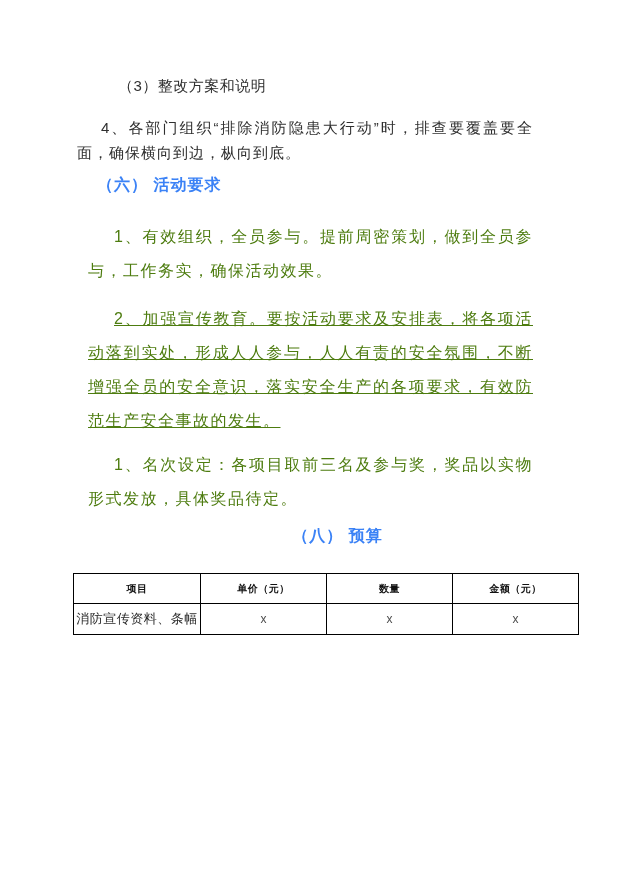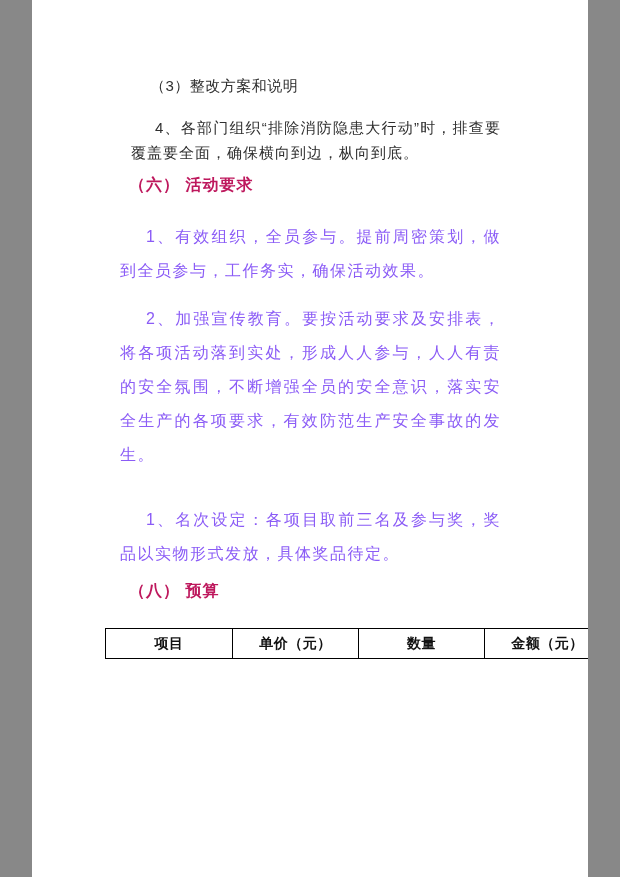--- a/index.html
+++ b/index.html
@@ -1,83 +1,83 @@
 <!DOCTYPE html>
 <html><head>
 <meta charset="utf-8">
 <style>
   * { margin: 0; padding: 0; box-sizing: border-box; }
   html, body { background: #888; }
   .page {
     position: relative;
-    width: 556px;
+    width: 620px;
     height: 877px;
     margin: 0 auto;
     background: #ffffff;
     font-family: "Liberation Sans", sans-serif;
     color: #2f2f2f;
     overflow: hidden;
   }
   .content { padding: 78px 42px 0 73px; }
 
   .sub-item {
     margin-left: 45px;
     margin-bottom: 22px;
     font-size: 15px;
     line-height: 15px;
     letter-spacing: 0.5px;
     color: #2f2f2f;
   }
   .para-song {
-    margin: 0 45px 0 26px;
+    margin: 0 45px 0 4px;
     text-indent: 24px;
     font-size: 15px;
     line-height: 25px;
     letter-spacing: 1px;
     text-align: justify;
     color: #2f2f2f;
   }
   .heading {
     margin: 10px 0 0 24px;
     font-size: 16px;
     font-weight: bold;
     letter-spacing: 1px;
-    color: #be185d;
+    color: #3b82f6;
   }
   .para-kai {
     margin: 0 45px 0 15px;
     text-indent: 26px;
     font-size: 16px;
     line-height: 34px;
     letter-spacing: 1.5px;
     text-align: justify;
-    color: #8b5cf6;
+    color: #4d7c0f;
   }
   .mt24 { margin-top: 24px; }
-  .mt14 { margin-top: 14px; }
-  .mt10 { margin-top: 10px; }
+  .mt14 { margin-top: 14px; text-decoration: underline; }
+  .mt10 { margin-top: 10px; text-align: center; }
   .mt4  { margin-top: 4px; }
-  .mt20 { margin-top: 31px; }
+  .mt20 { margin-top: 10px; }
 
   table.budget {
     margin-top: 26px;
     border-collapse: collapse;
     width: 505px;
     table-layout: fixed;
   }
   table.budget th, table.budget td {
     border: 1px solid #000000;
     text-align: center;
     vertical-align: middle;
     overflow: hidden;
     white-space: nowrap;
   }
   table.budget th {
     height: 30px;
-    font-size: 14px;
+    font-size: 10px;
     font-weight: bold;
     color: #111111;
     letter-spacing: 0.5px;
   }
   table.budget td { height: 31px; }
   td.item-cell { font-size: 13px; color: #2b2b2b; letter-spacing: 0.5px; }
   td.value-cell { font-size: 12px; color: #4d4d4d; font-family: "Liberation Sans", sans-serif; }
 </style>
 </head>
 <body>
@@ -100,17 +100,23 @@
     <table class="budget">
       <thead>
         <tr>
           <th style="width:127px">项目</th>
           <th style="width:126px">单价（元）</th>
           <th style="width:126px">数量</th>
           <th style="width:126px">金额（元）</th>
         </tr>
       </thead>
       <tbody>
+        <tr>
+          <td class="item-cell">消防宣传资料、条幅</td>
+          <td class="value-cell">x</td>
+          <td class="value-cell">x</td>
+          <td class="value-cell">x</td>
+        </tr>
       </tbody>
     </table>
 
   </div>
 </div>
 
 </body></html>

